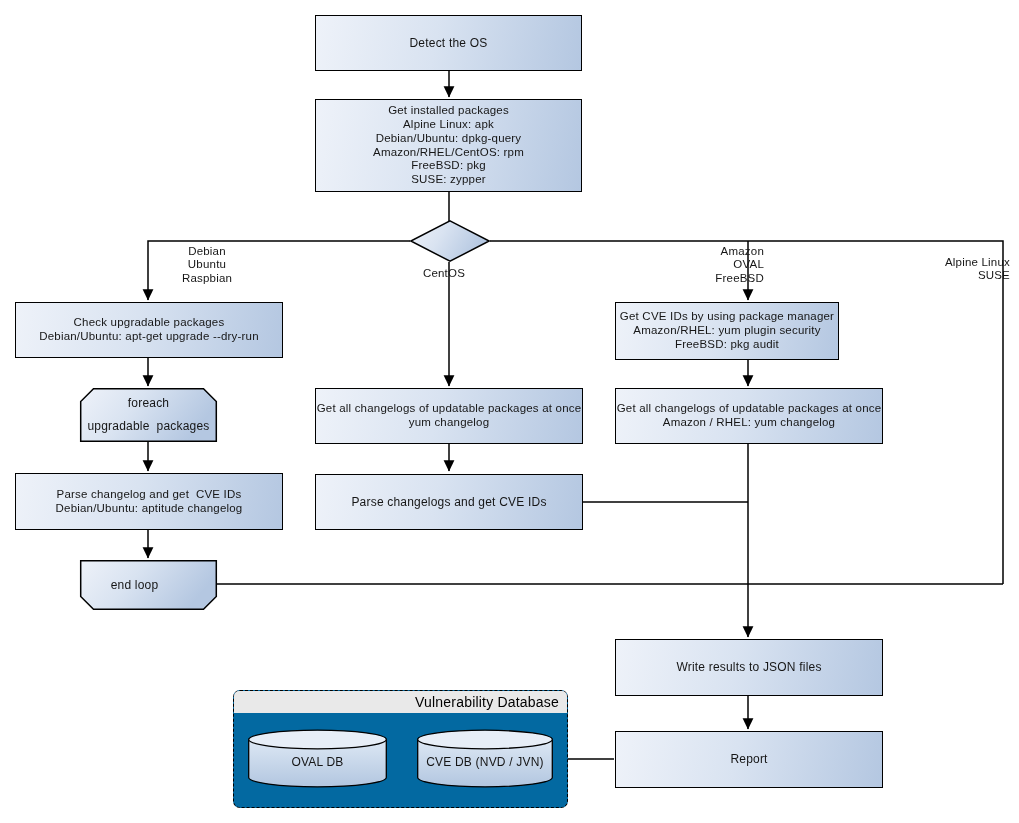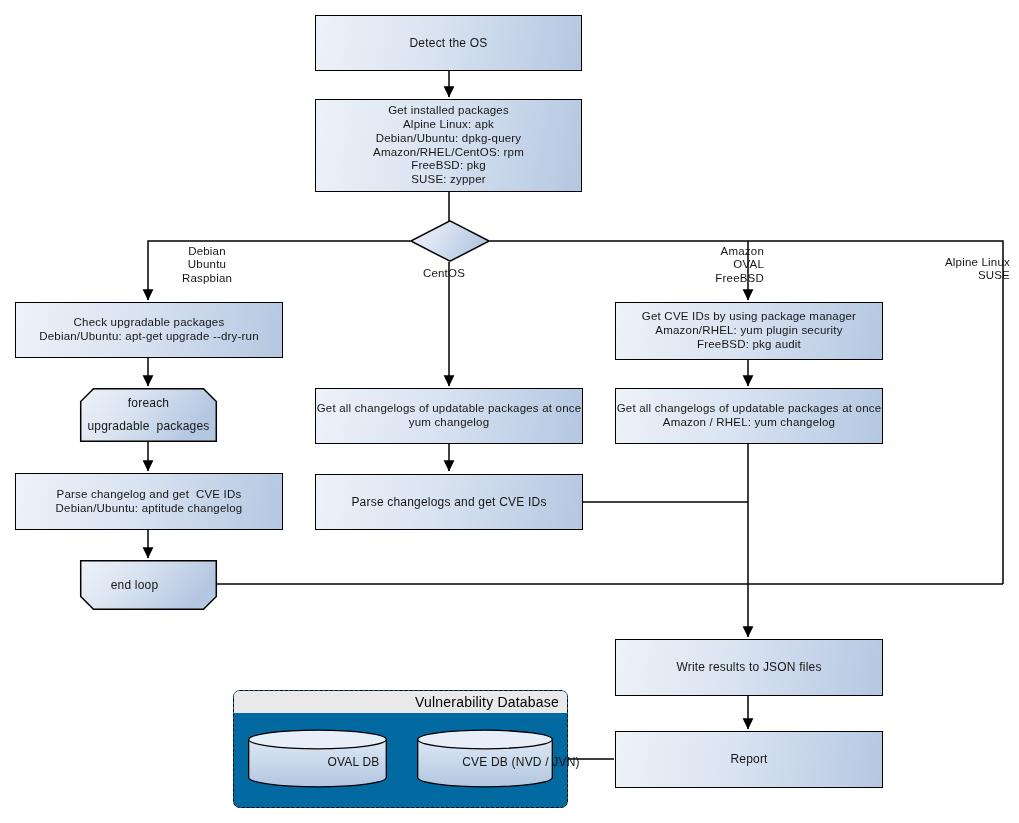--- a/index.html
+++ b/index.html
@@ -28,21 +28,21 @@
   .vuln-container{
     position:absolute;box-sizing:border-box;border:1.6px dashed #000;border-radius:7px;
     background:#0369a1;
   }
   .vuln-header{
     height:22px;line-height:22px;background:#e9e9e9;border-radius:5px 5px 0 0;
     text-align:right;padding-right:8px;font-size:14px;color:#000;letter-spacing:.2px;
   }
   .cyl-label{
     position:absolute;display:flex;align-items:center;justify-content:center;
-    font-size:12px;letter-spacing:.2px;pointer-events:none;white-space:pre;margin-left:36px;
+    font-size:12px;letter-spacing:.2px;pointer-events:none;white-space:pre;
   }
 </style>
 </head>
 <body>
 
 <div class="canvas">
 
   <div class="vuln-container" style="left:233px;top:690px;width:335px;height:118px">
     <div class="vuln-header">Vulnerability Database</div>
   </div>
@@ -133,21 +133,21 @@
 
   <div class="node small" style="left:315px;top:388px;width:268px;height:56px">
     <span class="ln">Get all changelogs of updatable packages at once</span>
     <span class="ln">yum changelog</span>
   </div>
 
   <div class="node" style="left:315px;top:474px;width:268px;height:56px">
     <span class="ln">Parse changelogs and get CVE IDs</span>
   </div>
 
-  <div class="node small" style="left:615px;top:302px;width:268px;height:58px">
+  <div class="node small" style="left:615px;top:302px;width:224px;height:58px">
     <span class="ln">Get CVE IDs by using package manager</span>
     <span class="ln">Amazon/RHEL: yum plugin security</span>
     <span class="ln">FreeBSD: pkg audit</span>
   </div>
 
   <div class="node small" style="left:615px;top:388px;width:268px;height:56px">
     <span class="ln">Get all changelogs of updatable packages at once</span>
     <span class="ln">Amazon / RHEL: yum changelog</span>
   </div>
 

